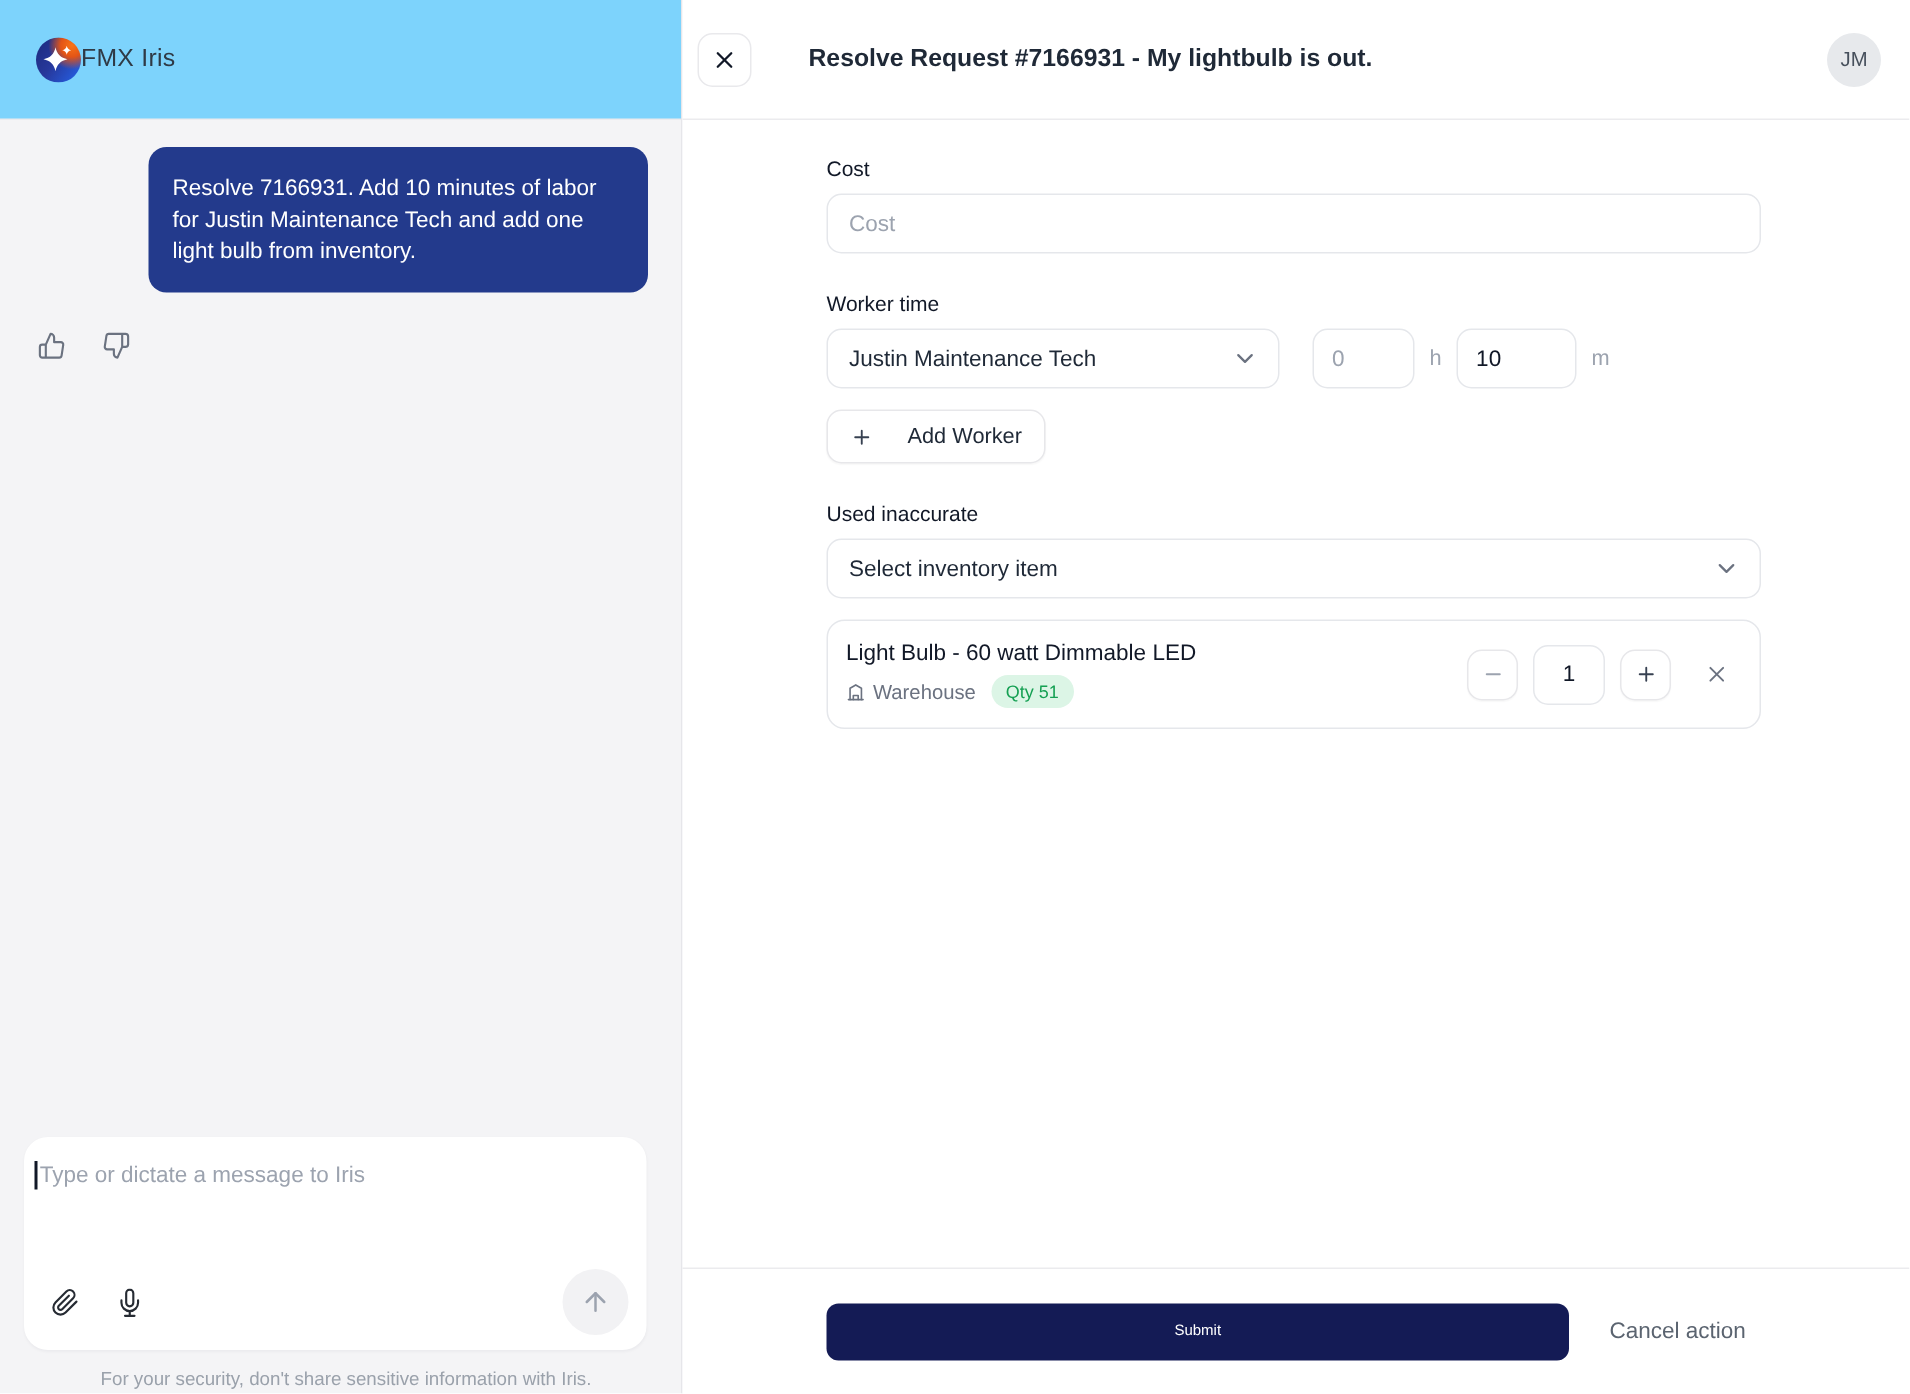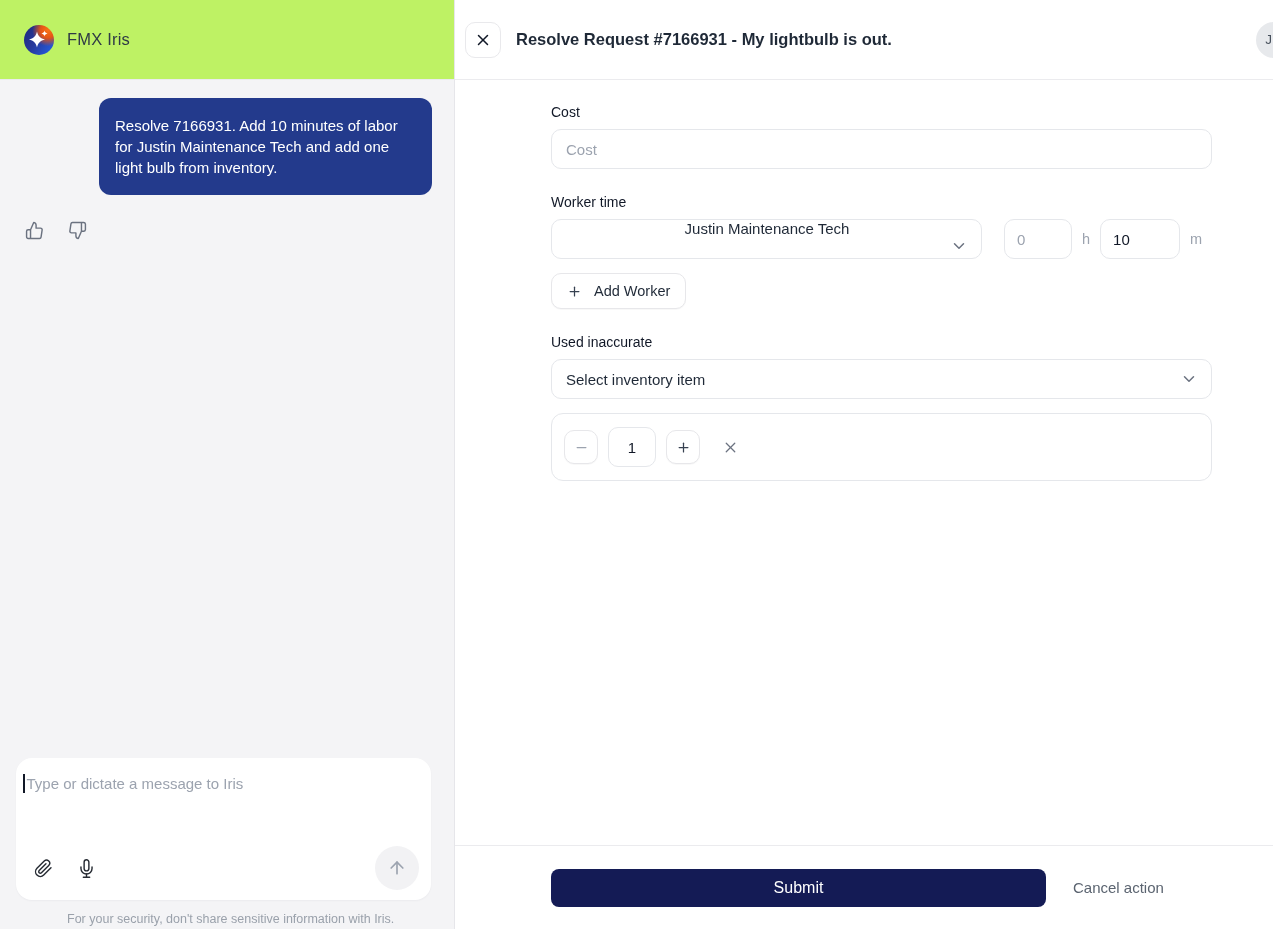--- a/index.html
+++ b/index.html
@@ -12,24 +12,24 @@
   }
 
   
   .sidebar {
     width: 455px; min-width: 455px; height: 100%;
     background: #f4f4f6;
     border-right: 1px solid #e6e6ea;
     display: flex; flex-direction: column;
   }
   .sidebar-header {
-    height: 80px; background: #bef264;
+    height: 80px; background: #7dd3fc;
     border-bottom: 1px solid #ebebee;
     display: flex; align-items: center;
-    padding: 0 24px; gap: 13px; flex: none;
+    padding: 0 24px; flex: none;
   }
   .logo {
     width: 30px; height: 30px; border-radius: 50%;
     background:
       radial-gradient(circle at 80% 18%, #f97316 0%, #e35416 22%, rgba(227,84,22,0) 46%),
       linear-gradient(125deg, #1c2a7c 0%, #27389b 45%, #2563eb 100%);
     position: relative; flex: none;
   }
   .logo svg { position: absolute; inset: 0; }
   .app-title { font-size: 16.5px; color: #2f3a46; letter-spacing: .2px; }
@@ -97,21 +97,21 @@
     display: flex; align-items: center;
     padding: 0 19px 0 10px;
   }
   .close-btn {
     width: 36px; height: 36px;
     border: 1px solid #e9e9ec; border-radius: 10px;
     background: #fff; color: #111827;
     display: flex; align-items: center; justify-content: center;
     cursor: pointer;
   }
-  .main-title { margin-left: 15px; font-size: 16.5px; color: #1f2937; }
+  .main-title { margin-left: 38px; font-size: 16.5px; color: #1f2937; }
   .avatar {
     margin-left: auto;
     width: 36px; height: 36px; border-radius: 50%;
     background: #e7e9ec; color: #47505c;
     font-size: 13.5px; display: flex; align-items: center; justify-content: center;
   }
 
   .main-body { flex: 1; padding: 24px 99px 0 96px; overflow: hidden; }
   .field-label { font-size: 14px; color: #111827; margin-bottom: 9px; }
   .section { margin-bottom: 25px; }
@@ -126,30 +126,30 @@
 
   .select {
     height: 40px; border: 1px solid #e5e7eb; border-radius: 10px;
     background: #fff; display: flex; align-items: center;
     padding: 0 13px 0 14px; font-size: 15px; color: #1f2937;
     cursor: pointer;
   }
   .select .chev { margin-left: auto; color: #6b7280; display: flex; }
 
   .worker-row { display: flex; align-items: center; }
-  .worker-select { width: 431px; flex-direction: column; }
+  .worker-select { width: 302px; }
   .num-input { height: 40px; padding: 0 12px; }
   .hours-input { width: 68px; margin-left: 22px; }
   .unit { font-size: 14.5px; color: #9ca3af; margin: 0 10px; }
   .minutes-input { width: 80px; }
 
   .add-worker-btn {
     margin-top: 14px; height: 36px; padding: 0 15px;
     border: 1px solid #e7e7ea; border-radius: 10px; background: #fff;
-    display: inline-flex; align-items: center; gap: 12px;
+    display: inline-flex; align-items: center; gap: 23px;
     font-family: "Liberation Sans", sans-serif;
     font-size: 14.5px; color: #1f2937; cursor: pointer;
     box-shadow: 0 1px 1px rgba(16,24,40,.03);
   }
   .add-worker-btn .plus-ic { color: #374151; display: flex; }
 
   .inv-card {
     margin-top: 14px;
     border: 1px solid #e5e7eb; border-radius: 12px;
     padding: 13px 16px 13px 12px;
@@ -181,21 +181,21 @@
     height: 84px; flex: none;
     border-top: 1px solid #ebebee;
     display: flex; align-items: center;
     padding: 0 99px 0 96px;
   }
   .submit-btn {
     width: 495px; height: 38px;
     background: #141b55; color: #fff;
     border: none; border-radius: 8px;
     font-family: "Liberation Sans", sans-serif;
-    font-size: 16px; cursor: pointer;
+    font-size: 10px; cursor: pointer;
   }
   .cancel-link {
     margin-left: 27px; font-size: 15px; color: #5b6470; cursor: pointer;
   }
 </style>
 </head>
 <body>
 
 <aside class="sidebar">
   <div class="sidebar-header">
@@ -312,20 +312,34 @@
       <div class="select">
         <span>Select inventory item</span>
         <span class="chev">
           <svg width="18" height="18" viewBox="0 0 24 24" fill="none" stroke="currentColor" stroke-width="2" stroke-linecap="round" stroke-linejoin="round">
               <polyline points="6 9 12 15 18 9"></polyline>
             </svg>
         </span>
       </div>
 
       <div class="inv-card">
+        <div class="inv-info">
+          <div class="inv-name">Light Bulb - 60 watt Dimmable LED</div>
+          <div class="inv-meta">
+            <span class="bld">
+              <svg width="13" height="13" viewBox="0 0 24 24" fill="none" stroke="currentColor" stroke-width="2" stroke-linecap="round" stroke-linejoin="round">
+                  <path d="M3 21h18"></path>
+                  <path d="M5 21V7l7-4 7 4v14"></path>
+                  <path d="M9 21v-5h6v5"></path>
+                </svg>
+            </span>
+            <span>Warehouse</span>
+            <span class="qty-badge">Qty 51</span>
+          </div>
+        </div>
         <div class="stepper">
           <button class="step-btn step-minus">
             <svg width="15" height="15" viewBox="0 0 24 24" fill="none" stroke="currentColor" stroke-width="2" stroke-linecap="round">
                 <line x1="5" y1="12" x2="19" y2="12"></line>
               </svg>
           </button>
           <input class="qty-input" type="text" value="1" style="">
           <button class="step-btn step-plus">
             <svg width="15" height="15" viewBox="0 0 24 24" fill="none" stroke="currentColor" stroke-width="2" stroke-linecap="round">
                 <line x1="12" y1="5" x2="12" y2="19"></line>

